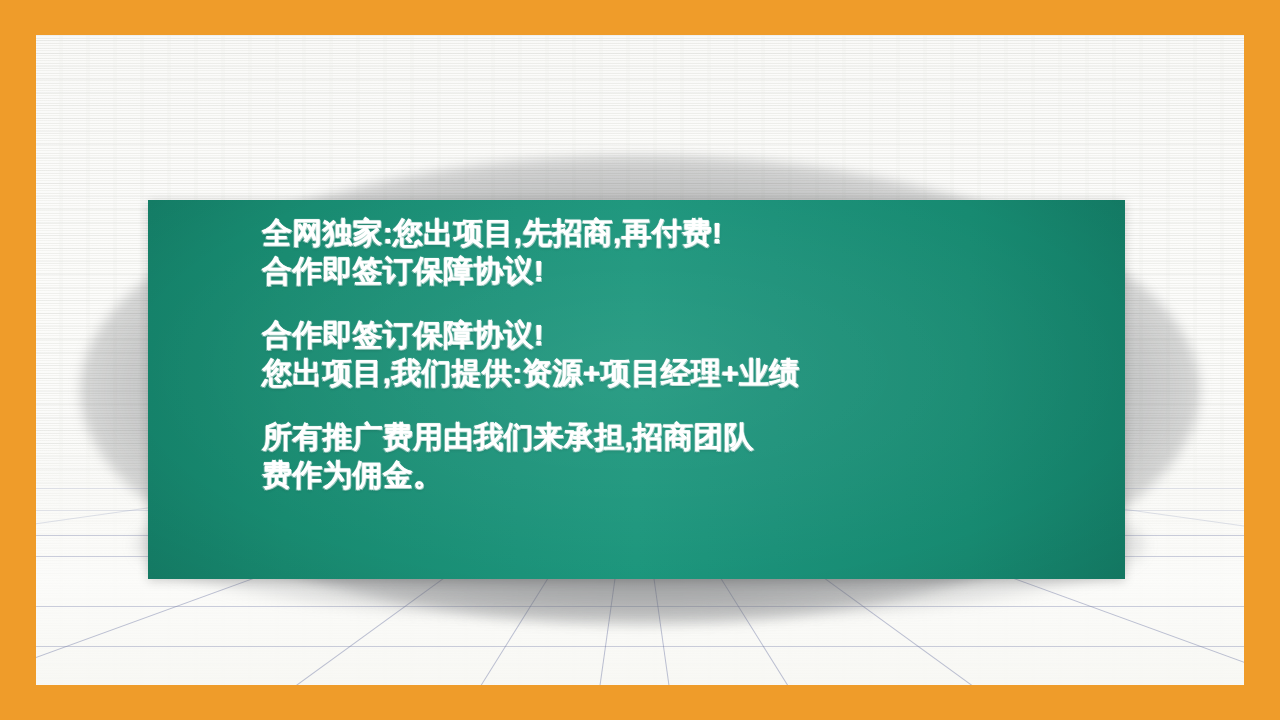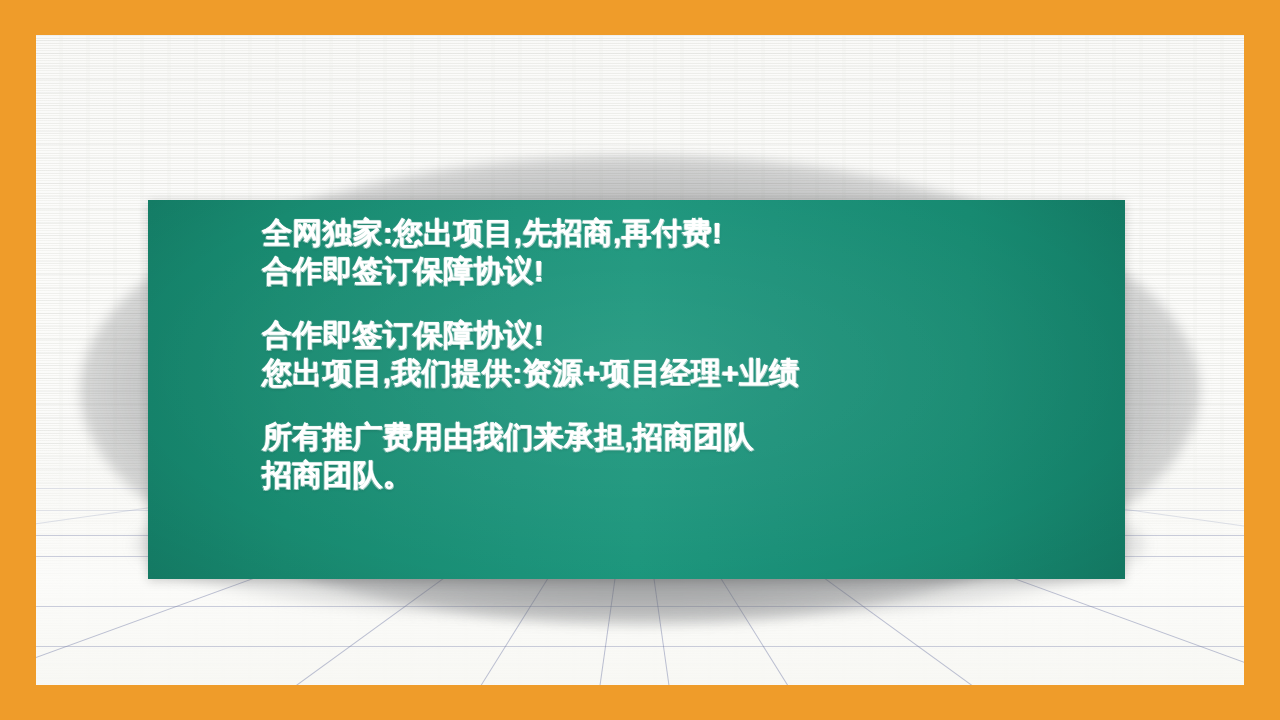--- a/index.html
+++ b/index.html
@@ -255,19 +255,19 @@
         <span class="line">合作即签订保障协议!</span>
       </div>
 
       <div class="para">
         <span class="line">合作即签订保障协议!</span>
         <span class="line">您出项目,我们提供:资源+项目经理+业绩</span>
       </div>
 
       <div class="para">
         <span class="line">所有推广费用由我们来承担,招商团队</span>
-        <span class="line">招商团队。</span>
+        <span class="line">费作为佣金。</span>
       </div>
 
     </div>
   </div>
 
 </div>
 
 </body></html>

